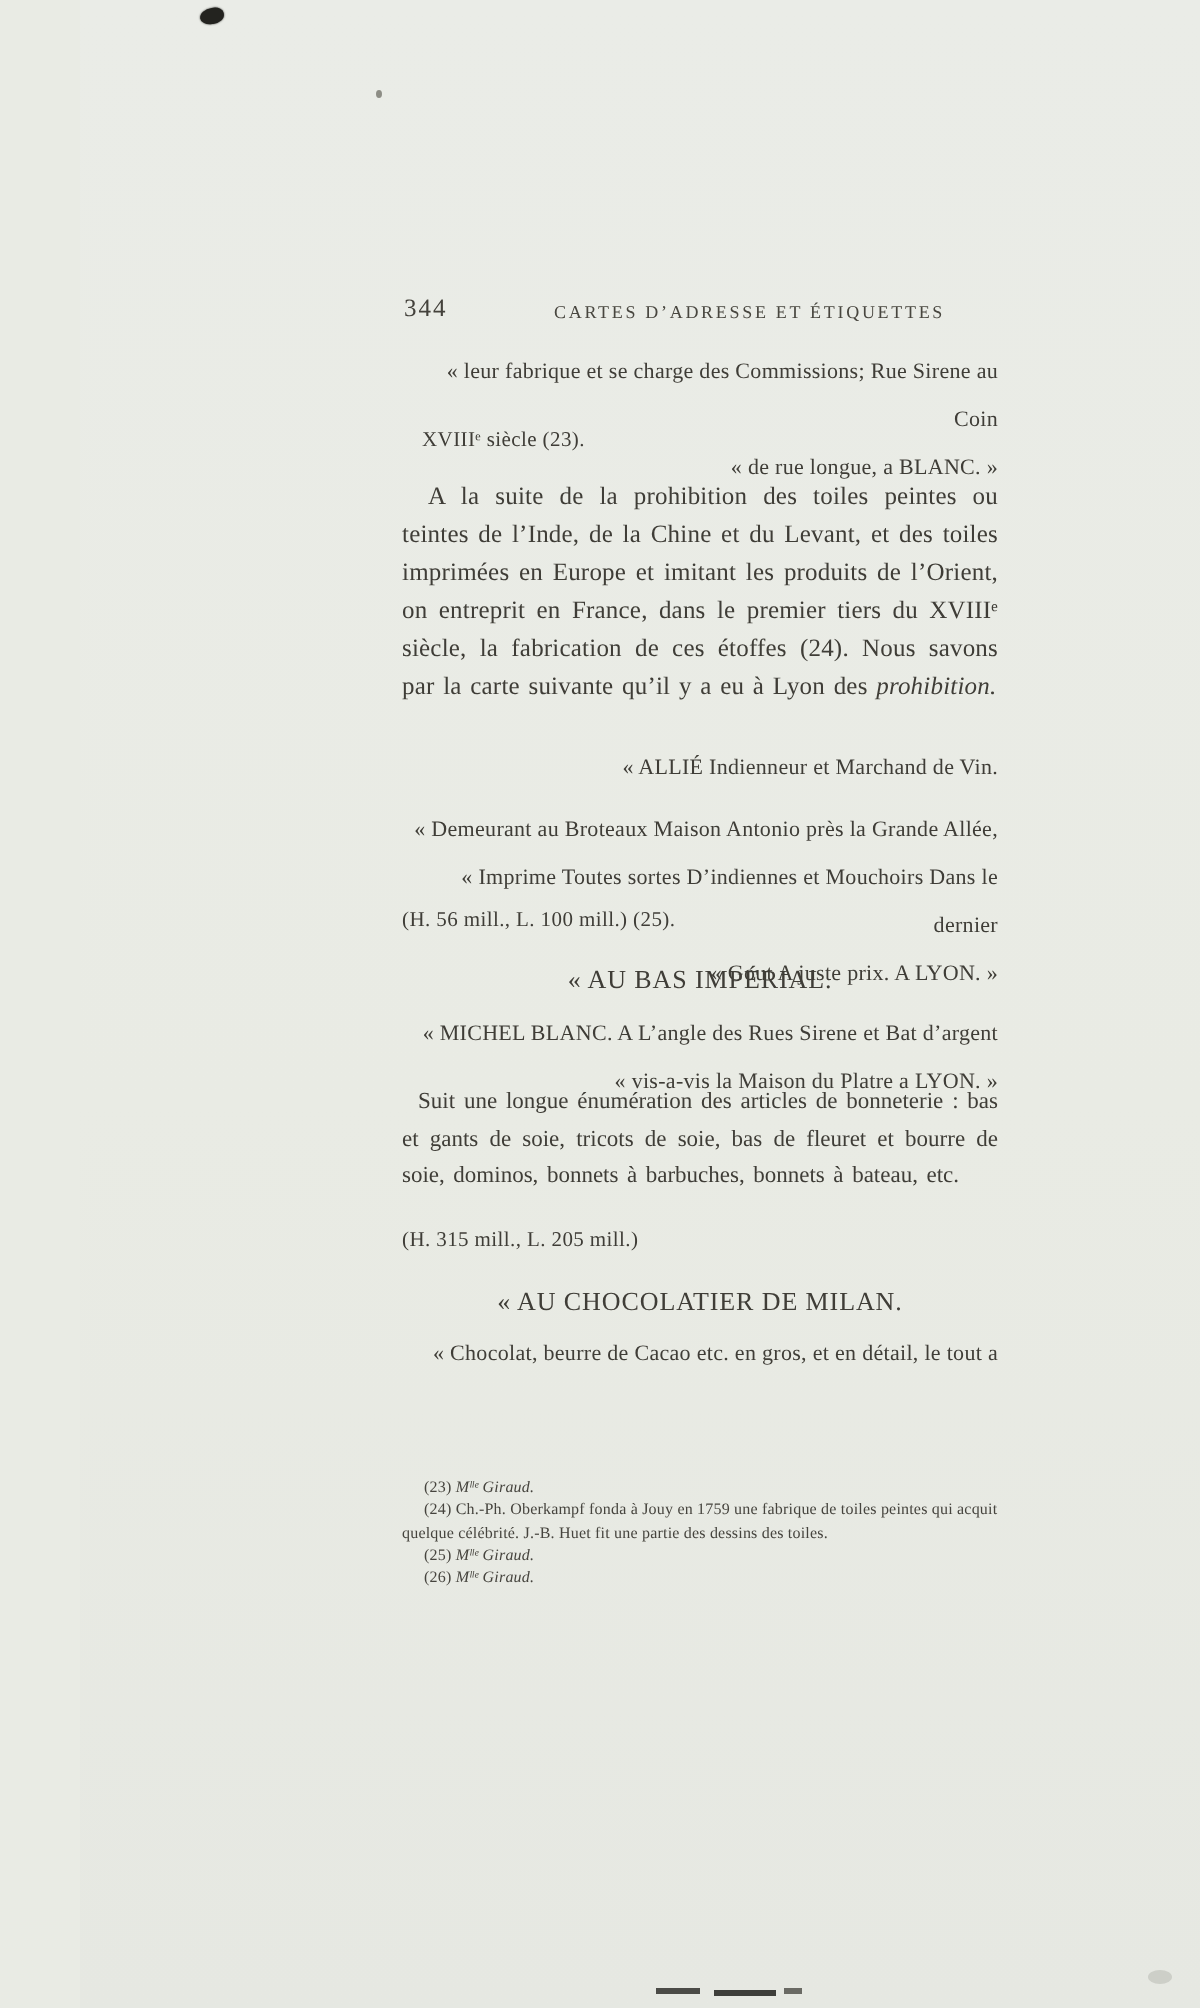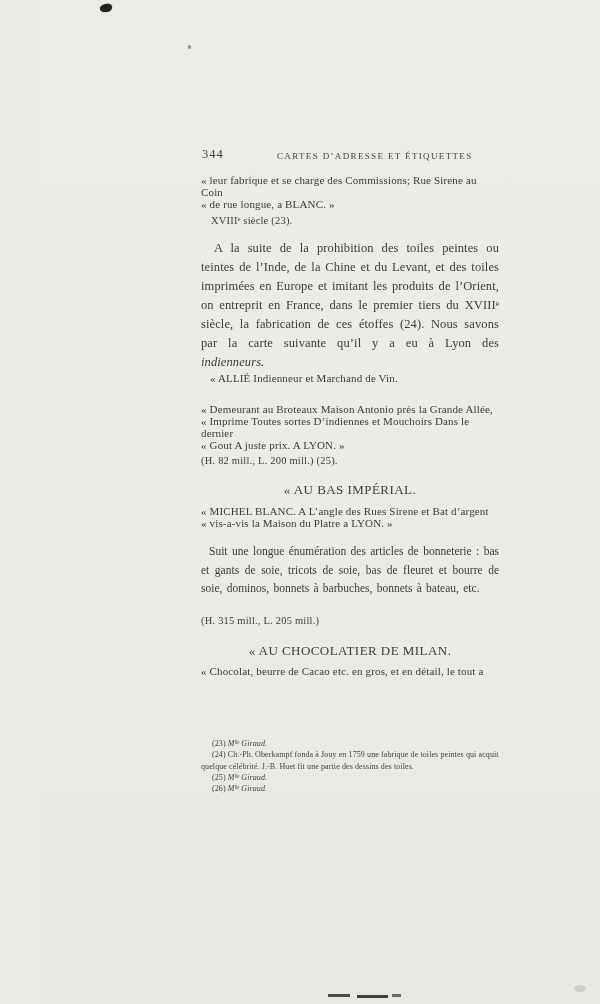--- a/index.html
+++ b/index.html
@@ -14,21 +14,21 @@
     margin-left:40px;
   }
   .blk { position:absolute; left:161px; width:298px; }
 
   
   .pagehead { top:147px; height:18px; }
   .pagenum { position:absolute; left:1px; top:0; font-size:12.5px; letter-spacing:1px; color:#44423c; }
   .runtitle { position:absolute; left:76px; top:3.5px; font-size:9px; letter-spacing:1.35px; color:#48463f; white-space:nowrap; }
 
   
-  .qline { font-size:11px; line-height:12px; letter-spacing:0.15px; }
+  .qline { font-size:11px; line-height:24px; letter-spacing:0.15px;text-align:right; }
   .date  { font-size:10.5px; padding-left:10px; letter-spacing:0.2px; }
   .dims  { font-size:10.5px; letter-spacing:0.2px; }
   .heading { font-size:13px; text-align:center; letter-spacing:0.45px; }
 
   .introquote { top:174px; }
   .date23 { top:215px; }
 
   .par1 {
     top:239px; font-size:12.5px; line-height:19px;
     text-align:justify; text-indent:13px; letter-spacing:0.1px;
@@ -81,29 +81,29 @@
     <span class="pagenum">344</span>
     <span class="runtitle">CARTES D’ADRESSE ET ÉTIQUETTES</span>
   </div>
 
   <div class="blk introquote">
     <p class="qline">« leur fabrique et se charge des Commissions; Rue Sirene au Coin</p>
     <p class="qline">« de rue longue, a BLANC. »</p>
   </div>
   <p class="blk date date23">XVIIIᵉ siècle (23).</p>
 
-  <p class="blk par1"><span>A la suite de la prohibition des toiles peintes ou teintes de l’Inde, de la Chine et du Levant, et des toiles imprimées en Europe et imitant les produits de l’Orient, on entreprit en France, dans le premier tiers du XVIIIᵉ siècle, la fabrication de ces étoffes (24). Nous savons par la carte suivante qu’il y a eu à Lyon des </span><em>indienneurs.</em></p>
+  <p class="blk par1"><span>A la suite de la prohibition des toiles peintes ou teintes de l’Inde, de la Chine et du Levant, et des toiles imprimées en Europe et imitant les produits de l’Orient, on entreprit en France, dans le premier tiers du XVIIIᵉ siècle, la fabrication de ces étoffes (24). Nous savons par la carte suivante qu’il y a eu à Lyon des </span><em>prohibition.</em></p>
 
   <p class="blk qline allie-title">« ALLIÉ Indienneur et Marchand de Vin.</p>
   <div class="blk allie-quotes">
     <p class="qline">« Demeurant au Broteaux Maison Antonio près la Grande Allée,</p>
     <p class="qline">« Imprime Toutes sortes D’indiennes et Mouchoirs Dans le dernier</p>
     <p class="qline">« Gout A juste prix. A LYON. »</p>
   </div>
-  <p class="blk dims dims25">(H. 82 mill., L. 200 mill.) (25).</p>
+  <p class="blk dims dims25">(H. 56 mill., L. 100 mill.) (25).</p>
 
   <p class="blk heading h-bas">« AU BAS IMPÉRIAL.</p>
   <div class="blk michel">
     <p class="qline">« MICHEL BLANC. A L’angle des Rues Sirene et Bat d’argent</p>
     <p class="qline">« vis-a-vis la Maison du Platre a LYON. »</p>
   </div>
   <p class="blk descr">Suit une longue énumération des articles de bonneterie : bas et gants de soie, tricots de soie, bas de fleuret et bourre de soie, dominos, bonnets à barbuches, bonnets à bateau, etc.</p>
   <p class="blk dims dims315">(H. 315 mill., L. 205 mill.)</p>
 
   <p class="blk heading h-choc">« AU CHOCOLATIER DE MILAN.</p>

